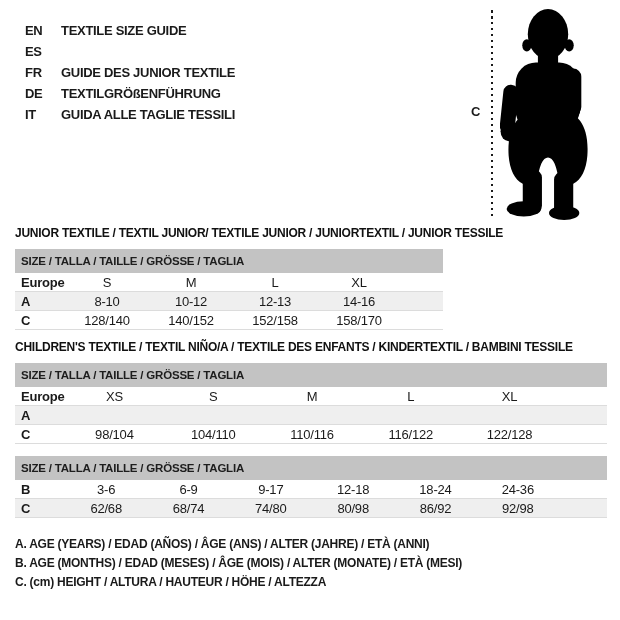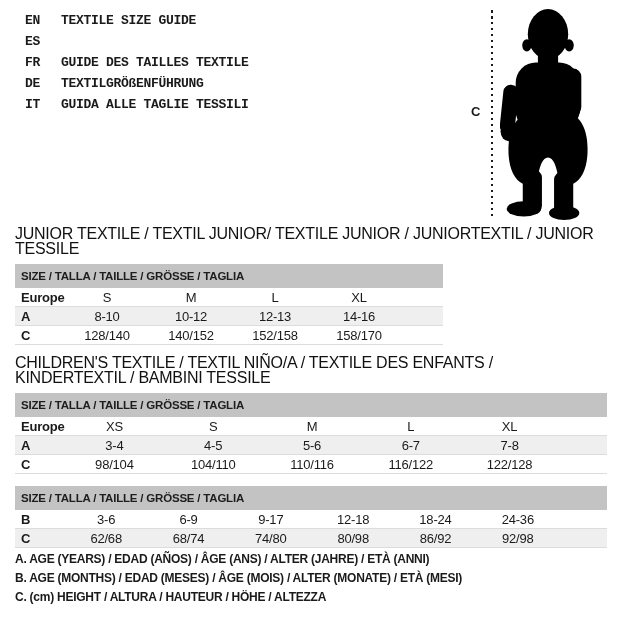--- a/index.html
+++ b/index.html
@@ -4,21 +4,21 @@
 <style>
   * { margin:0; padding:0; box-sizing:border-box; }
   html,body { background:#fff; }
   body {
     width:620px; height:620px; position:relative; overflow:hidden;
     font-family:"Liberation Sans", sans-serif;
     color:#1a1a1a;
   }
 
   
-  .lang-list { position:absolute; left:25px; top:10px;font-family:Liberation Mono, monospace; }
+  .lang-list { position:absolute; left:25px; top:20px; }
   .lang-row { display:flex; height:21px; align-items:center; }
   .lang-code {
     width:36px; font-size:13px; font-weight:700; letter-spacing:-0.3px;
   }
   .lang-title {
     font-size:13px; font-weight:700; letter-spacing:-0.3px;
   }
 
   .figure-area { position:absolute; left:455px; top:0; width:165px; height:225px; }
   .height-line {
@@ -27,21 +27,21 @@
   }
   .height-label {
     position:absolute; left:16px; top:104px; font-size:13px; font-weight:700;
   }
   .silhouette { position:absolute; left:45px; top:8px; }
 
   
   .content { position:absolute; left:15px; top:220px; width:592px; }
 
   .section-title {
-    font-size:16px; font-weight:400; letter-spacing:-0.25px; line-height:15px;
+    font-size:12px; font-weight:700; letter-spacing:-0.25px; line-height:15px;
     margin-top:6px; color:#111;
   }
   .tbl { margin-top:8px; }
   .tbl.narrow { width:428px; }
   .tbl.wide   { width:592px; }
 
   .thead {
     height:24px; background:#c3c3c3; color:#1d1d1d;
     font-size:11.5px; font-weight:700; letter-spacing:-0.2px;
     display:flex; align-items:center; padding-left:6px;
@@ -54,39 +54,39 @@
   .trow.stripe { background:#efefef; }
   .tlabel {
     width:50px; padding-left:6px; font-weight:700; flex:0 0 auto;
   }
   .cells { flex:1; display:flex; }
   .tbl.narrow .cells { padding-right:42px; }
   .tbl.wide   .cells { padding-right:48px; }
   .tcell { flex:1; text-align:center; font-weight:400; }
 
   
-  .legend { margin-top:2px; }
+  .legend { margin-top:17px; }
   .legend-line {
     font-size:12px; font-weight:700; letter-spacing:-0.25px; line-height:19px;
   }
 </style>
 </head>
 <body>
 
 <div class="lang-list">
   <div class="lang-row">
     <span class="lang-code">EN</span>
     <span class="lang-title">TEXTILE SIZE GUIDE</span>
   </div>
   <div class="lang-row">
     <span class="lang-code">ES</span>
   </div>
   <div class="lang-row">
     <span class="lang-code">FR</span>
-    <span class="lang-title">GUIDE DES TAILLES TEXTILE</span>
+    <span class="lang-title">GUIDE DES JUNIOR TEXTILE</span>
   </div>
   <div class="lang-row">
     <span class="lang-code">DE</span>
     <span class="lang-title">TEXTILGRÖßENFÜHRUNG</span>
   </div>
   <div class="lang-row">
     <span class="lang-code">IT</span>
     <span class="lang-title">GUIDA ALLE TAGLIE TESSILI</span>
   </div>
 </div>
@@ -170,27 +170,20 @@
         <span class="cells">
           <span class="tcell">XS</span>
           <span class="tcell">S</span>
           <span class="tcell">M</span>
           <span class="tcell">L</span>
           <span class="tcell">XL</span>
         </span>
       </div>
       <div class="trow stripe">
         <span class="tlabel">A</span>
-        <span class="cells">
-          <span class="tcell">3-4</span>
-          <span class="tcell">4-5</span>
-          <span class="tcell">5-6</span>
-          <span class="tcell">6-7</span>
-          <span class="tcell">7-8</span>
-        </span>
       </div>
       <div class="trow">
         <span class="tlabel">C</span>
         <span class="cells">
           <span class="tcell">98/104</span>
           <span class="tcell">104/110</span>
           <span class="tcell">110/116</span>
           <span class="tcell">116/122</span>
           <span class="tcell">122/128</span>
         </span>

